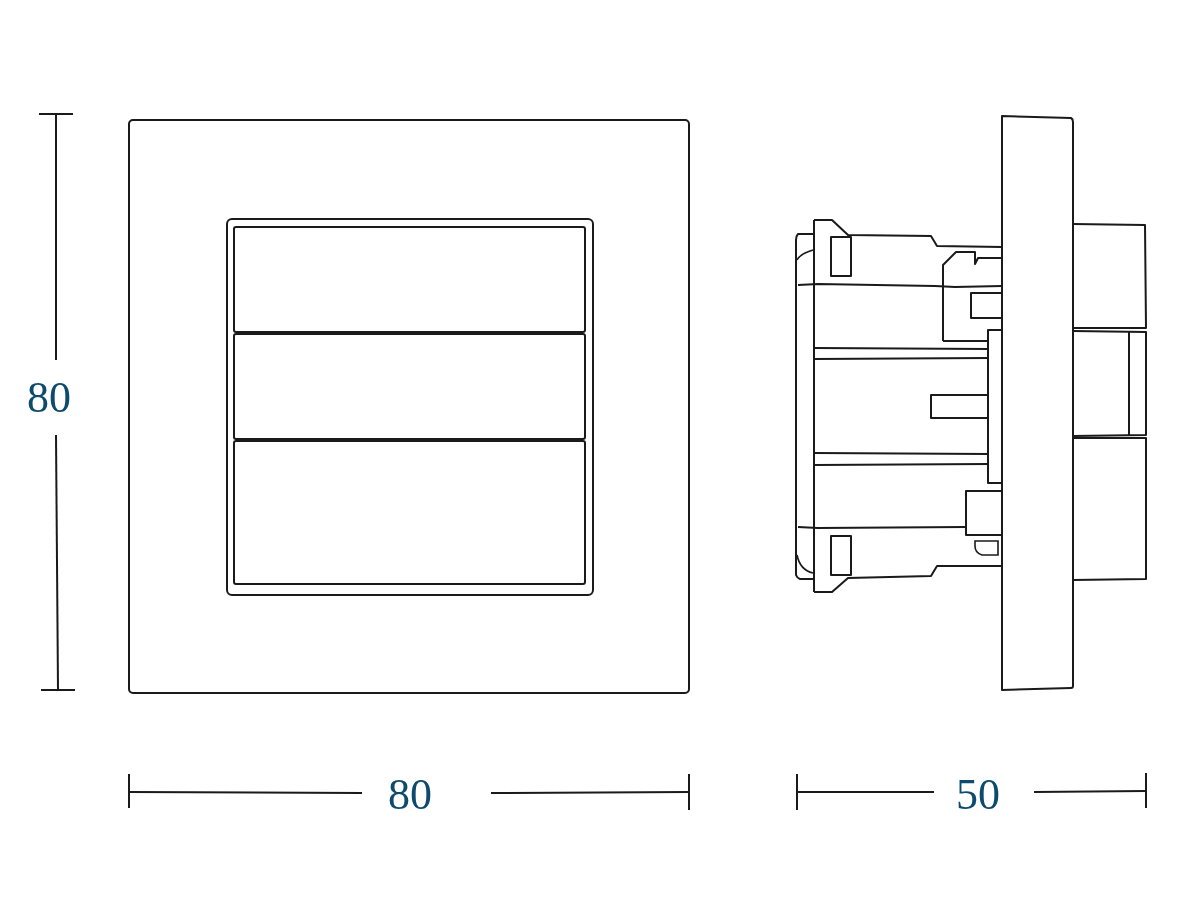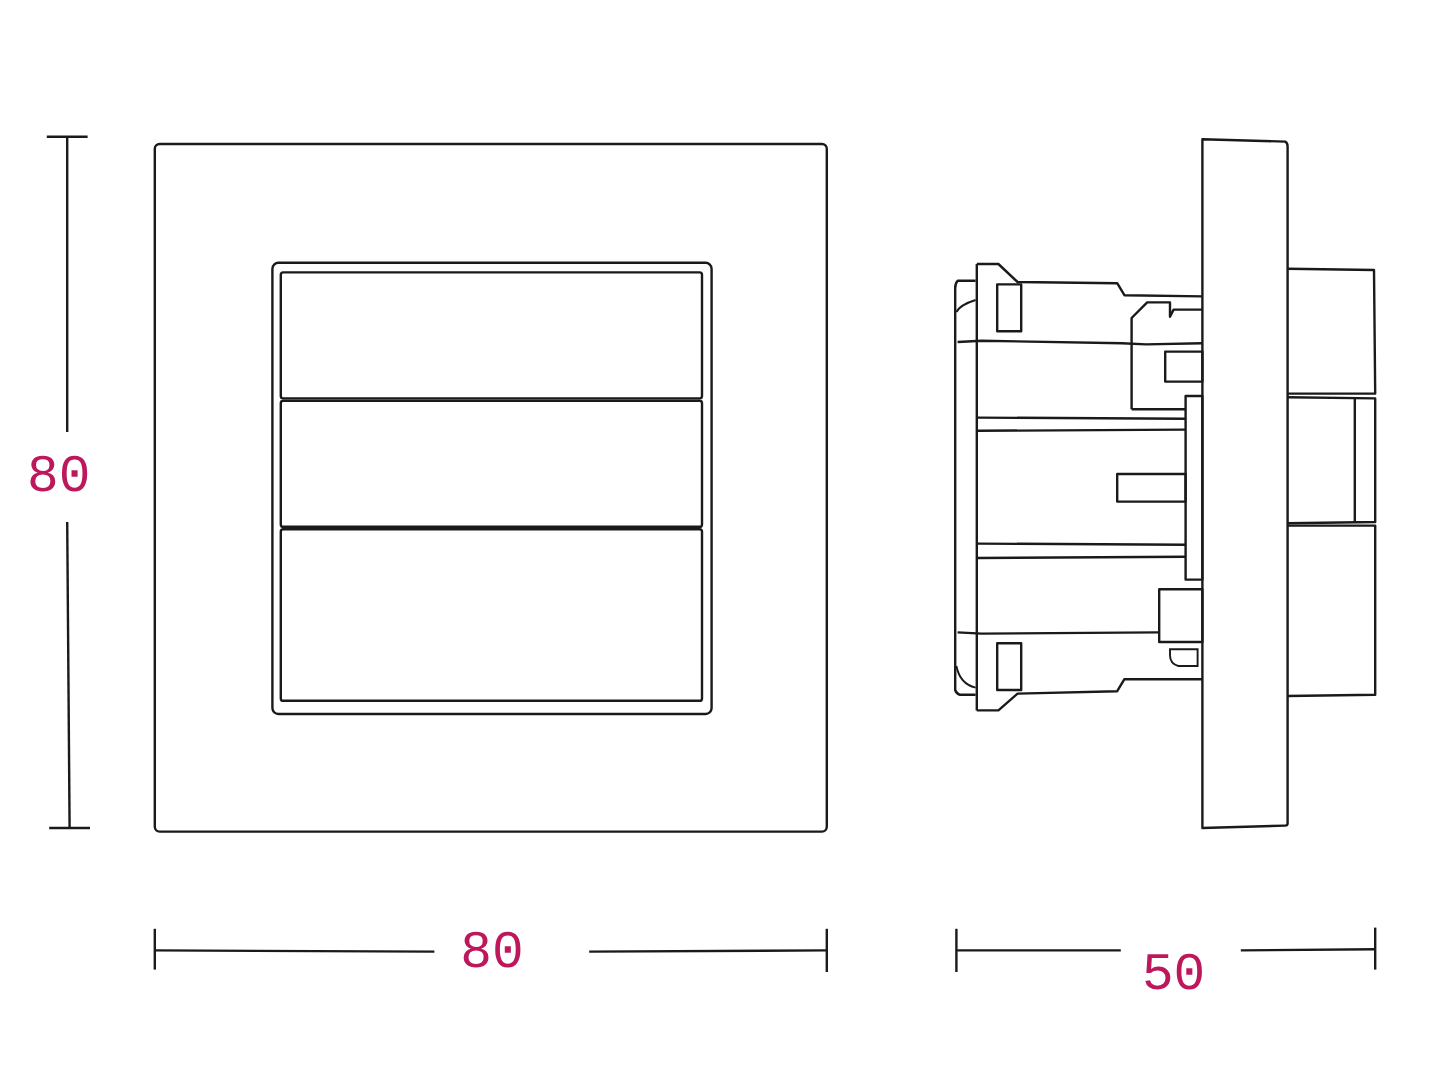--- a/index.html
+++ b/index.html
@@ -1,20 +1,20 @@
 <!DOCTYPE html>
 <html><head>
 <meta charset="utf-8">
 <style>
   html, body { margin:0; padding:0; background:#ffffff; }
   body { width:1200px; height:900px; position:relative; overflow:hidden; font-family:"Liberation Sans", sans-serif; }
   svg { position:absolute; left:0; top:0; }
   .ln { fill:none; stroke:#1a1a1a; stroke-width:2; stroke-linejoin:round; }
   .thin { fill:none; stroke:#1a1a1a; stroke-width:1.6; }
-  .dim-label { position:absolute; font-size:44px; color:#be185d; line-height:1; transform:translate(-50%,-50%); font-family:Liberation Mono, monospace; }
+  .dim-label { position:absolute; font-size:44px; color:#0c4a6e; line-height:1; transform:translate(-50%,-50%); font-family:Liberation Serif, serif; }
 </style>
 </head>
 <body>
 
 <svg width="1200" height="900" viewBox="0 0 1200 900">
 
   <g>
     <line class="ln" x1="39" y1="114" x2="73" y2="114"></line>
     <line class="ln" x1="56" y1="114" x2="56" y2="360"></line>
     <line class="ln" x1="56" y1="435" x2="58" y2="690"></line>
@@ -77,13 +77,13 @@
   <g>
     <line class="ln" x1="797" y1="774" x2="797" y2="810"></line>
     <line class="ln" x1="797" y1="792" x2="934" y2="792"></line>
     <line class="ln" x1="1034" y1="792" x2="1146" y2="791"></line>
     <line class="ln" x1="1146" y1="773" x2="1146" y2="808"></line>
   </g>
 </svg>
 
 <div class="dim-label" style="left:49px; top:398px;">80</div>
 <div class="dim-label" style="left:410px; top:795px;">80</div>
-<div class="dim-label" style="left:978px; top:813px;text-align:right;">50</div>
+<div class="dim-label" style="left:978px; top:795px;text-align:right;">50</div>
 
 </body></html>

